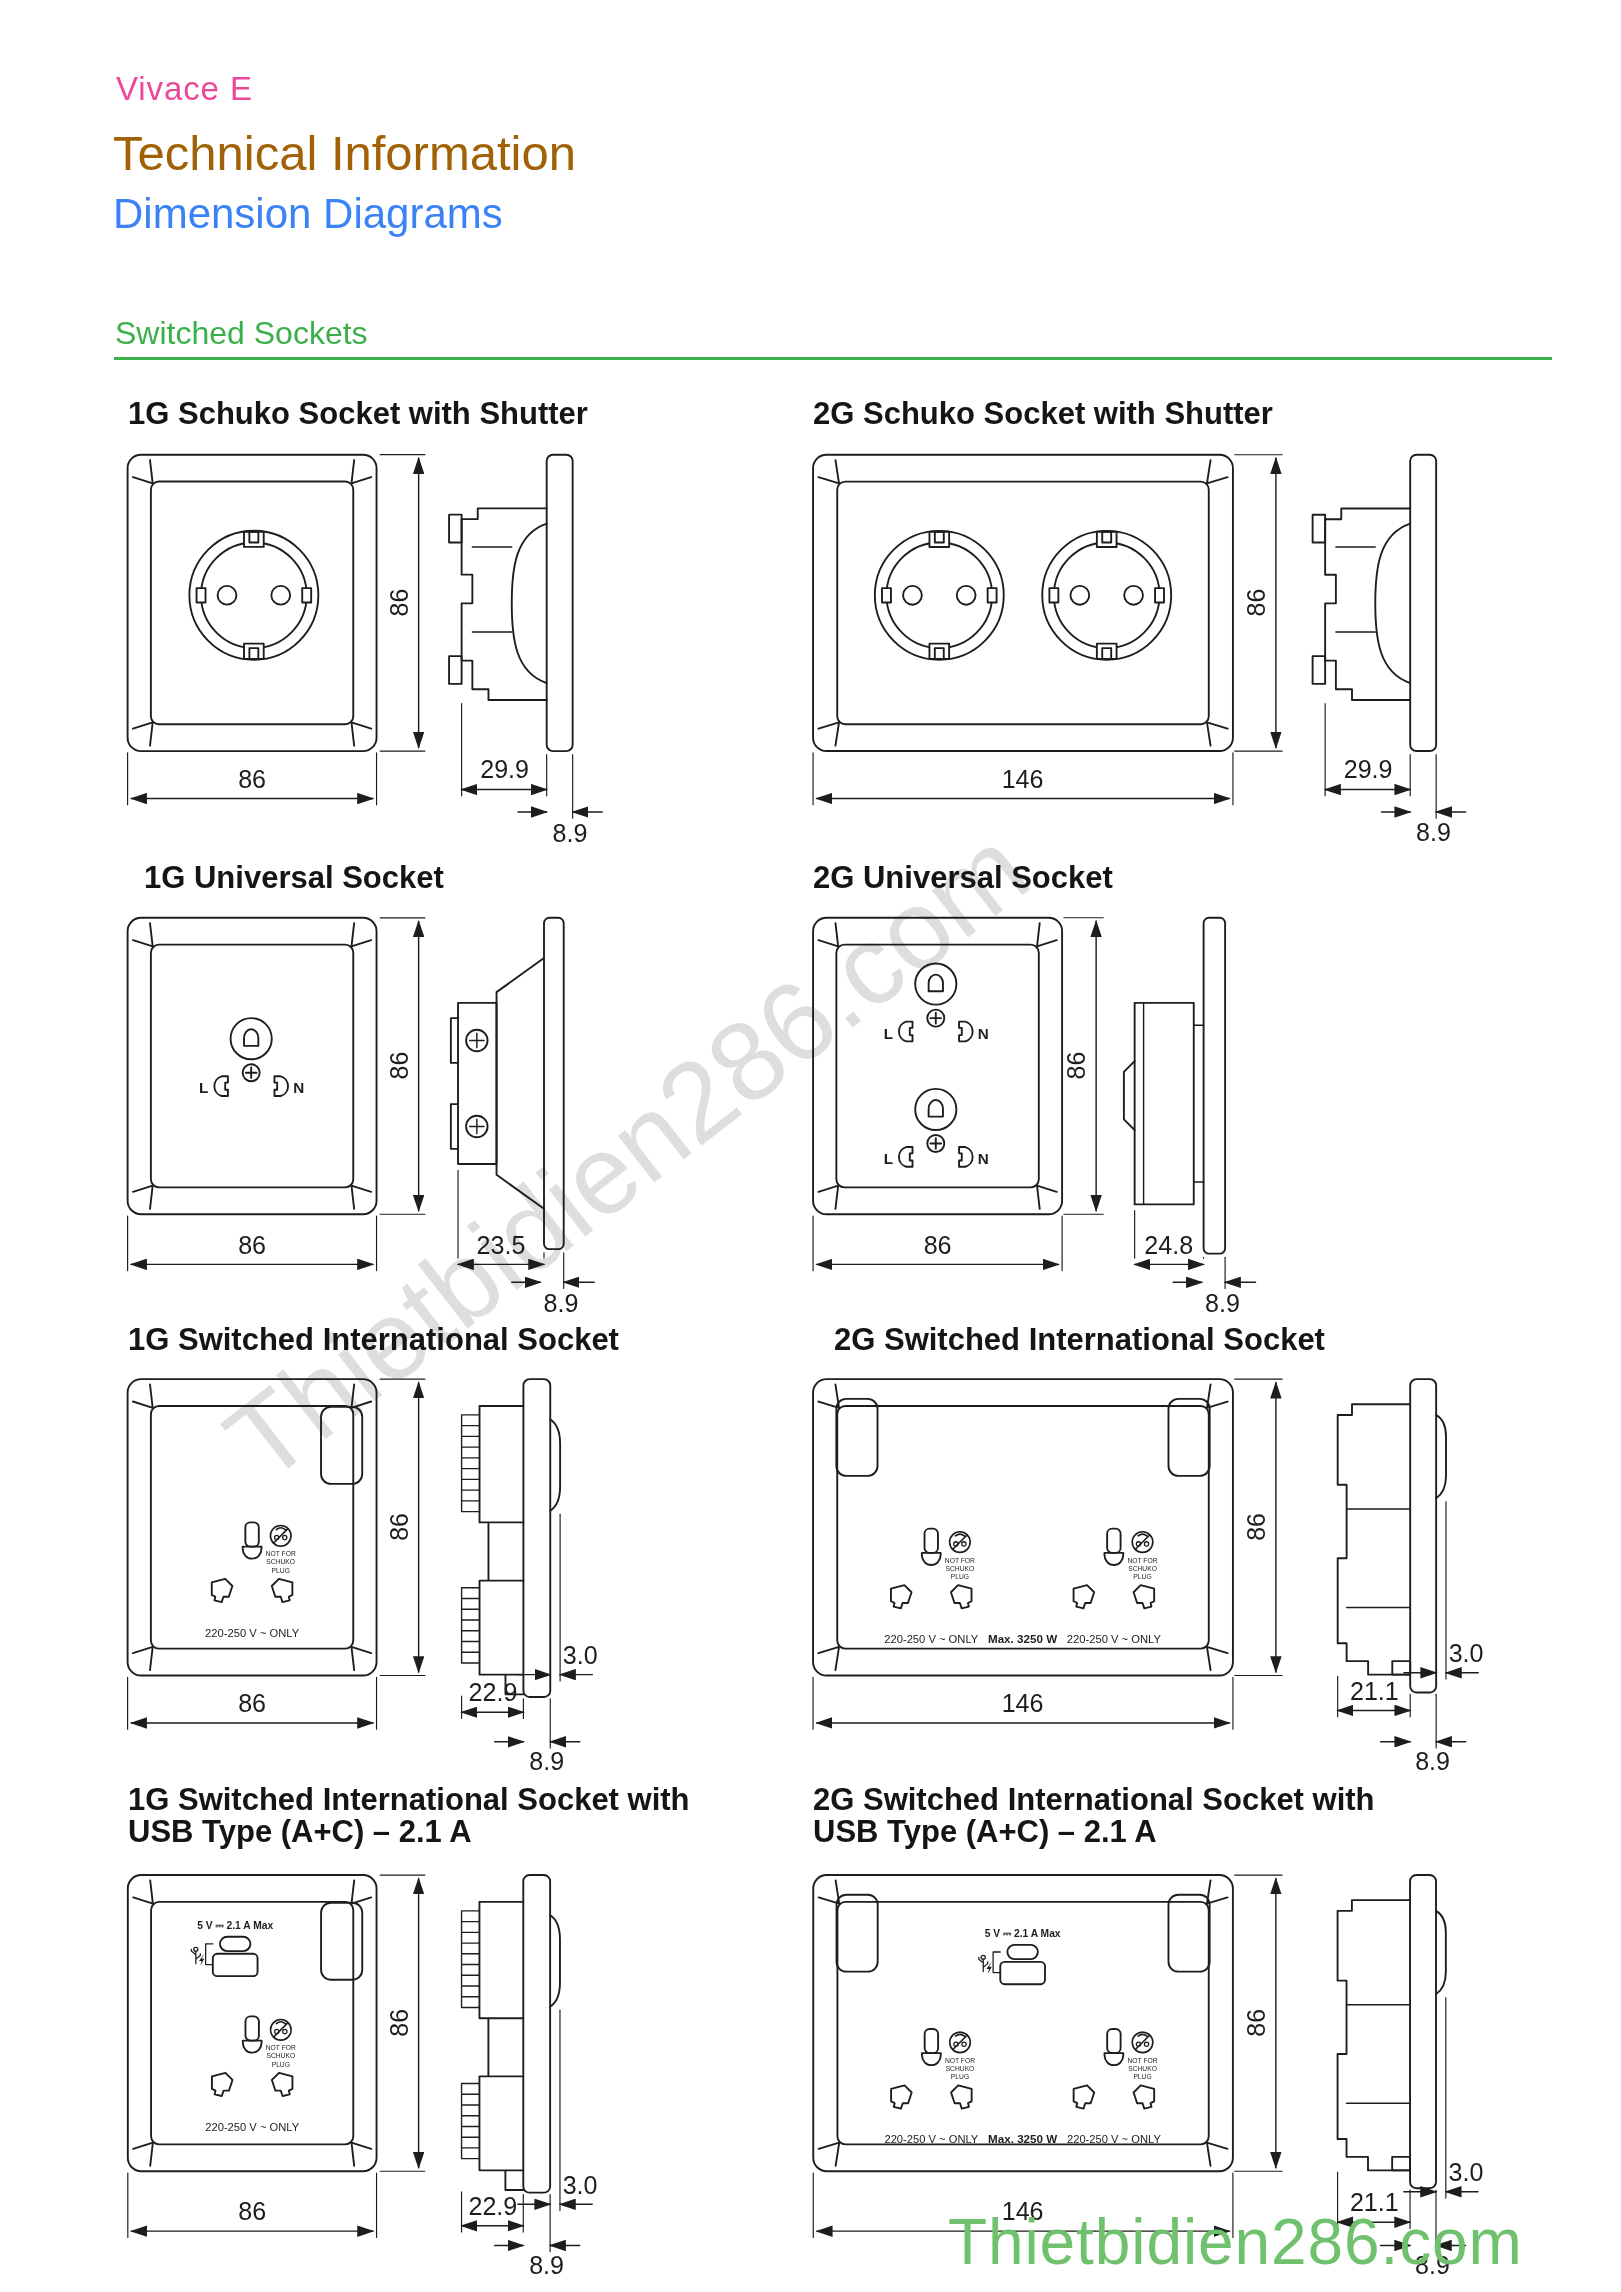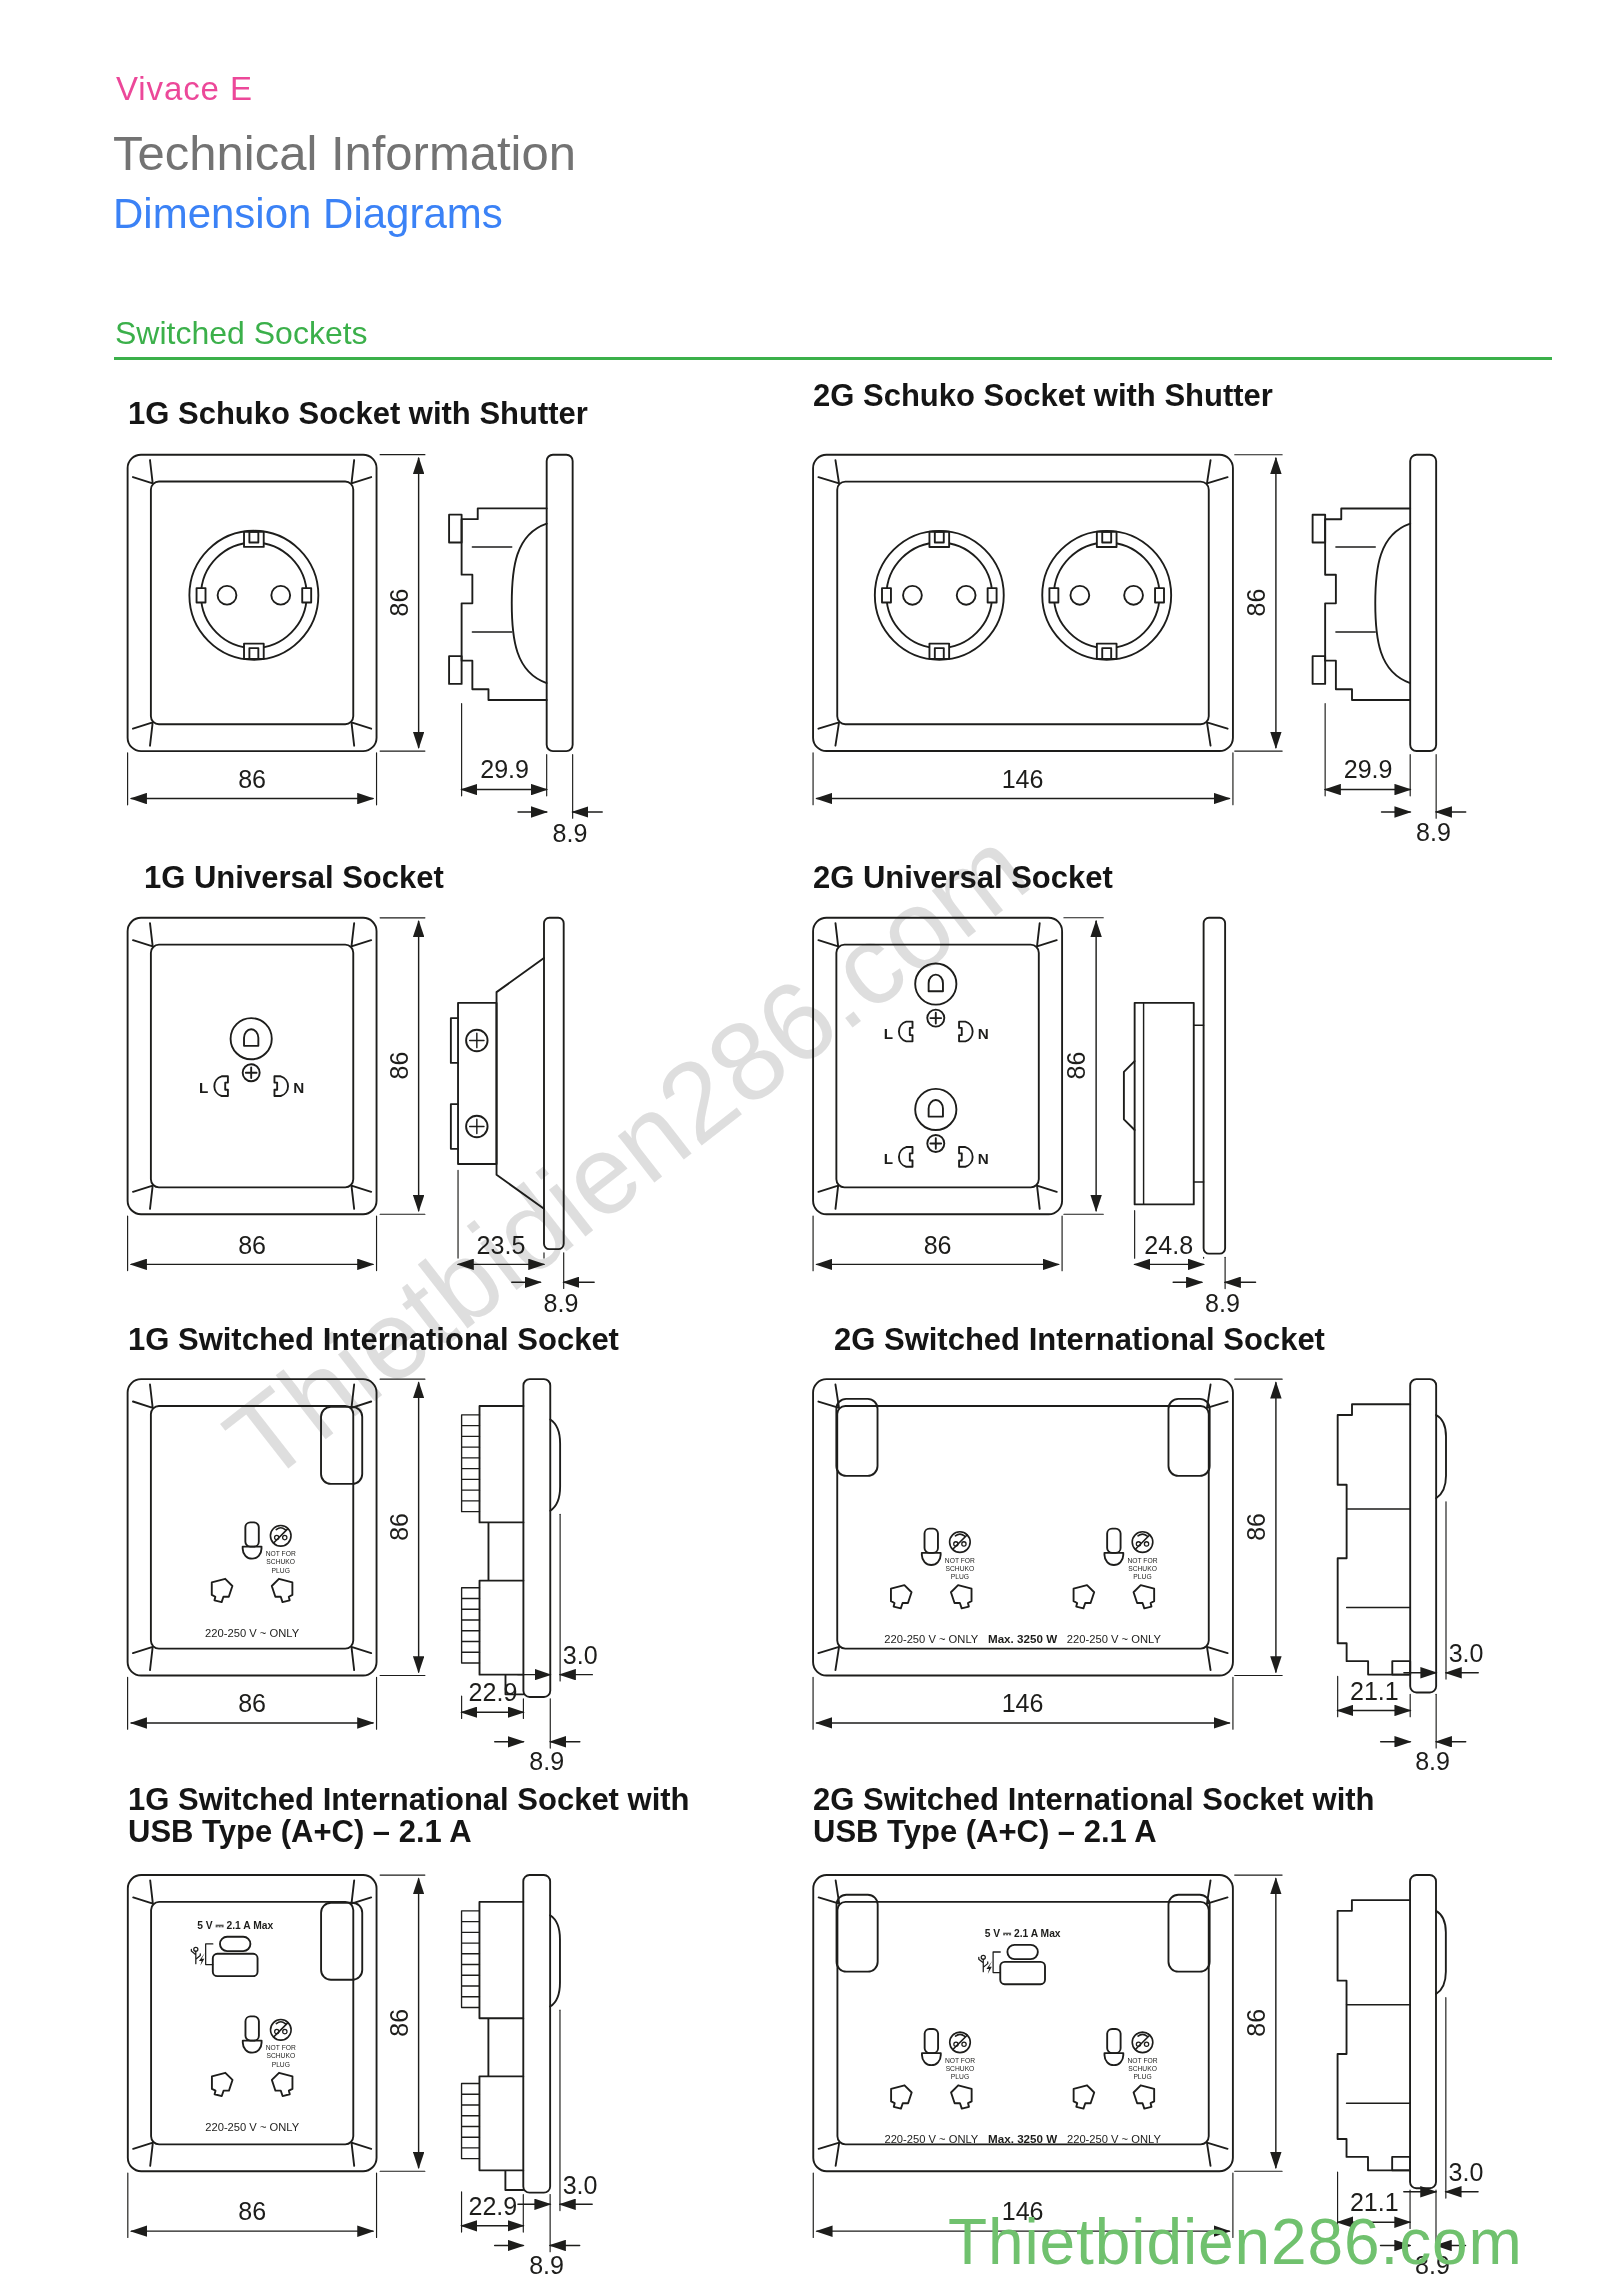--- a/index.html
+++ b/index.html
@@ -1,20 +1,20 @@
 <!DOCTYPE html>
 <html style="font-size:14.3px"><head>
 <meta charset="utf-8">
 <style>
   html,body{margin:0;padding:0;background:#fff;}
   body{width:1622px;height:2293px;position:relative;overflow:hidden;
        font-family:"Liberation Sans","DejaVu Sans",sans-serif;color:#1d1d1b;}
   .abs{position:absolute;white-space:nowrap;}
   .brand{font-size:33px;color:#ec4899;letter-spacing:0.9px;}
-  .h1{font-size:49px;color:#737373;letter-spacing:0px;}
+  .h1{font-size:49px;color:#a16207;letter-spacing:0px;}
   .h2{font-size:42px;color:#3b82f6;}
   .section{font-size:32px;color:#3bb04a;}
   .rule{position:absolute;height:2.7px;background:#3bb04a;}
   .dtitle{font-size:31px;font-weight:700;color:#151515;line-height:32px;}
   .wm{position:absolute;font-size:112px;color:#bfbfbf;opacity:.5;transform:rotate(-38deg);transform-origin:center;white-space:nowrap;}
   .footer{position:absolute;font-size:64px;color:#70c16e;letter-spacing:0.9px;}
   svg.cell{position:absolute;overflow:visible;}
   svg{stroke-linecap:round;stroke-linejoin:round;}
   svg text{fill:#1d1d1b;stroke:none;font-family:"Liberation Sans","DejaVu Sans",sans-serif;}
   .dim{font-size:28px;}
@@ -146,21 +146,21 @@
 
 <div class="abs brand" style="left:116px;top:70px">Vivace E</div>
 <div class="abs h1" style="left:113px;top:125px">Technical Information</div>
 <div class="abs h2" style="left:113px;top:190px">Dimension Diagrams</div>
 <div class="abs section" style="left:115px;top:315px">Switched Sockets</div>
 <div class="rule" style="left:114px;top:357px;width:1438px"></div>
 
 <div class="wm" style="left:627px;top:1155px;transform:translate(-50%,-50%) rotate(-38deg)">Thietbidien286.com</div>
 
 <div class="abs dtitle" style="left:128px;top:398px">1G Schuko Socket with Shutter</div>
-<div class="abs dtitle" style="left:813px;top:380px">2G Schuko Socket with Shutter</div>
+<div class="abs dtitle" style="left:813px;top:398px">2G Schuko Socket with Shutter</div>
 <div class="abs dtitle" style="left:144px;top:862px">1G Universal Socket</div>
 <div class="abs dtitle" style="left:813px;top:862px">2G Universal Socket</div>
 <div class="abs dtitle" style="left:128px;top:1324px">1G Switched International Socket</div>
 <div class="abs dtitle" style="left:834px;top:1324px">2G Switched International Socket</div>
 <div class="abs dtitle" style="left:128px;top:1784px">
     <div>1G Switched International Socket with</div>
     <div>USB Type (A+C) – 2.1 A</div>
   </div>
 <div class="abs dtitle" style="left:813px;top:1784px">
     <div>2G Switched International Socket with</div>

